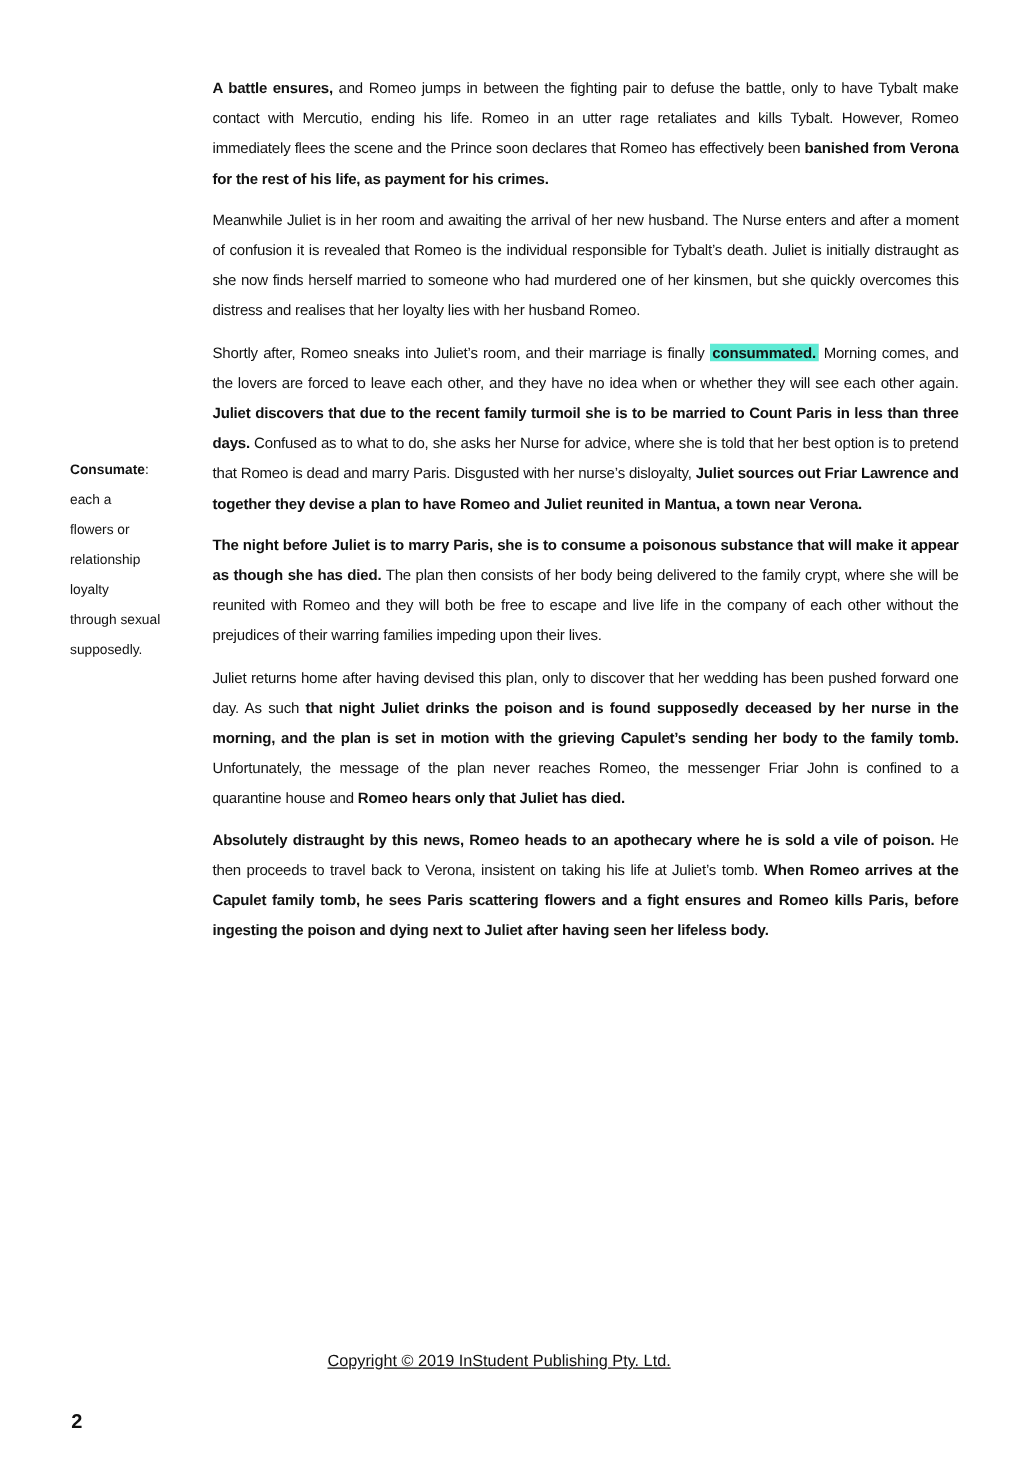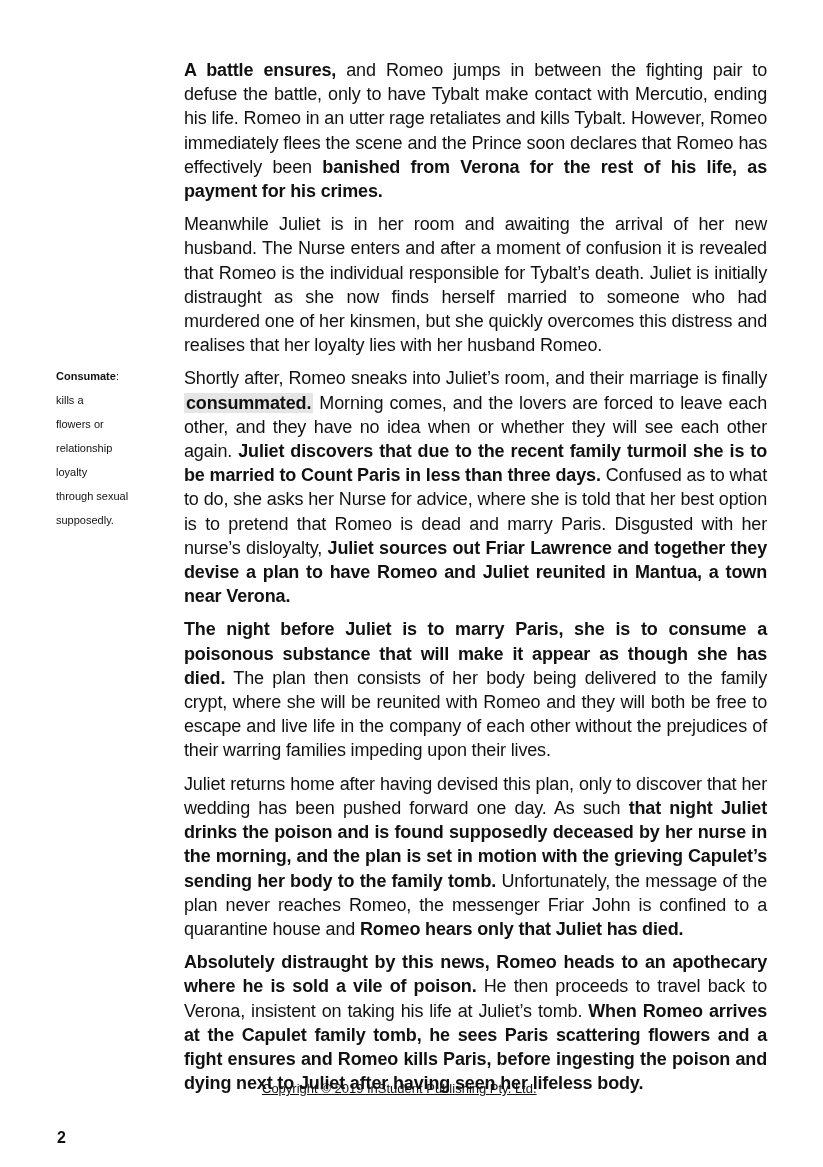--- a/index.html
+++ b/index.html
@@ -1,21 +1,21 @@
 <!DOCTYPE html>
 <html><head>
 <meta charset="utf-8">
 <style>
   html, body { margin:0; padding:0; background:#ffffff; }
   body { width:823px; height:1167px; position:relative; overflow:hidden;
          font-family:"Liberation Sans", sans-serif; color:#111; }
   .main { position:absolute; left:170px; top:58px; width:597px; }
-  .para { font-size:18px; line-height:24.2px; text-align:justify; margin:0 0 9px 14px; letter-spacing:-0.15px; }
+  .para { font-size:12px; line-height:24.2px; text-align:justify; margin:0 0 9px 0; letter-spacing:-0.15px; }
   .para b { font-weight:bold; }
-  .hl { background:#e5e5e5; padding:0 2px; }
+  .hl { background:#5eead4; padding:0 2px; }
   .sidenote { position:absolute; left:56px; top:364px; width:100px; font-size:11px; line-height:24px; color:#111; }
   .sidenote .term { font-weight:bold; }
   .footer-page { position:absolute; left:57px; top:1129px; font-size:16px; font-weight:bold; }
   .footer-copy { position:absolute; left:262px; top:1081px; font-size:13px;text-decoration:underline; }
 </style>
 </head>
 <body>
 
 <div class="main">
   <p class="para">
@@ -33,21 +33,21 @@
   <p class="para">
     <span>Juliet returns home after having devised this plan, only to discover that her wedding has been pushed forward one day. As such </span><b>that night Juliet drinks the poison and is found supposedly deceased by her nurse in the morning, and the plan is set in motion with the grieving Capulet’s sending her body to the family tomb.</b><span> Unfortunately, the message of the plan never reaches Romeo, the messenger Friar John is confined to a quarantine house and </span><b>Romeo hears only that Juliet has died.</b>
   </p>
   <p class="para">
     <b>Absolutely distraught by this news, Romeo heads to an apothecary where he is sold a vile of poison.</b><span> He then proceeds to travel back to Verona, insistent on taking his life at Juliet’s tomb.  </span><b>When Romeo arrives at the Capulet family tomb, he sees Paris scattering flowers and a fight ensures and Romeo kills Paris, before ingesting the poison and dying next to Juliet after having seen her lifeless body.</b>
   </p>
 </div>
 
 <div class="sidenote">
   <div><span class="term">Consumate</span><span>:</span></div>
-  <div>kills a</div>
+  <div>each a</div>
   <div>flowers or</div>
   <div>relationship</div>
   <div>loyalty</div>
   <div>through sexual</div>
   <div>supposedly.</div>
 </div>
 
 <div class="footer-page">2</div>
 <div class="footer-copy">Copyright © 2019 InStudent Publishing Pty. Ltd.</div>
 

